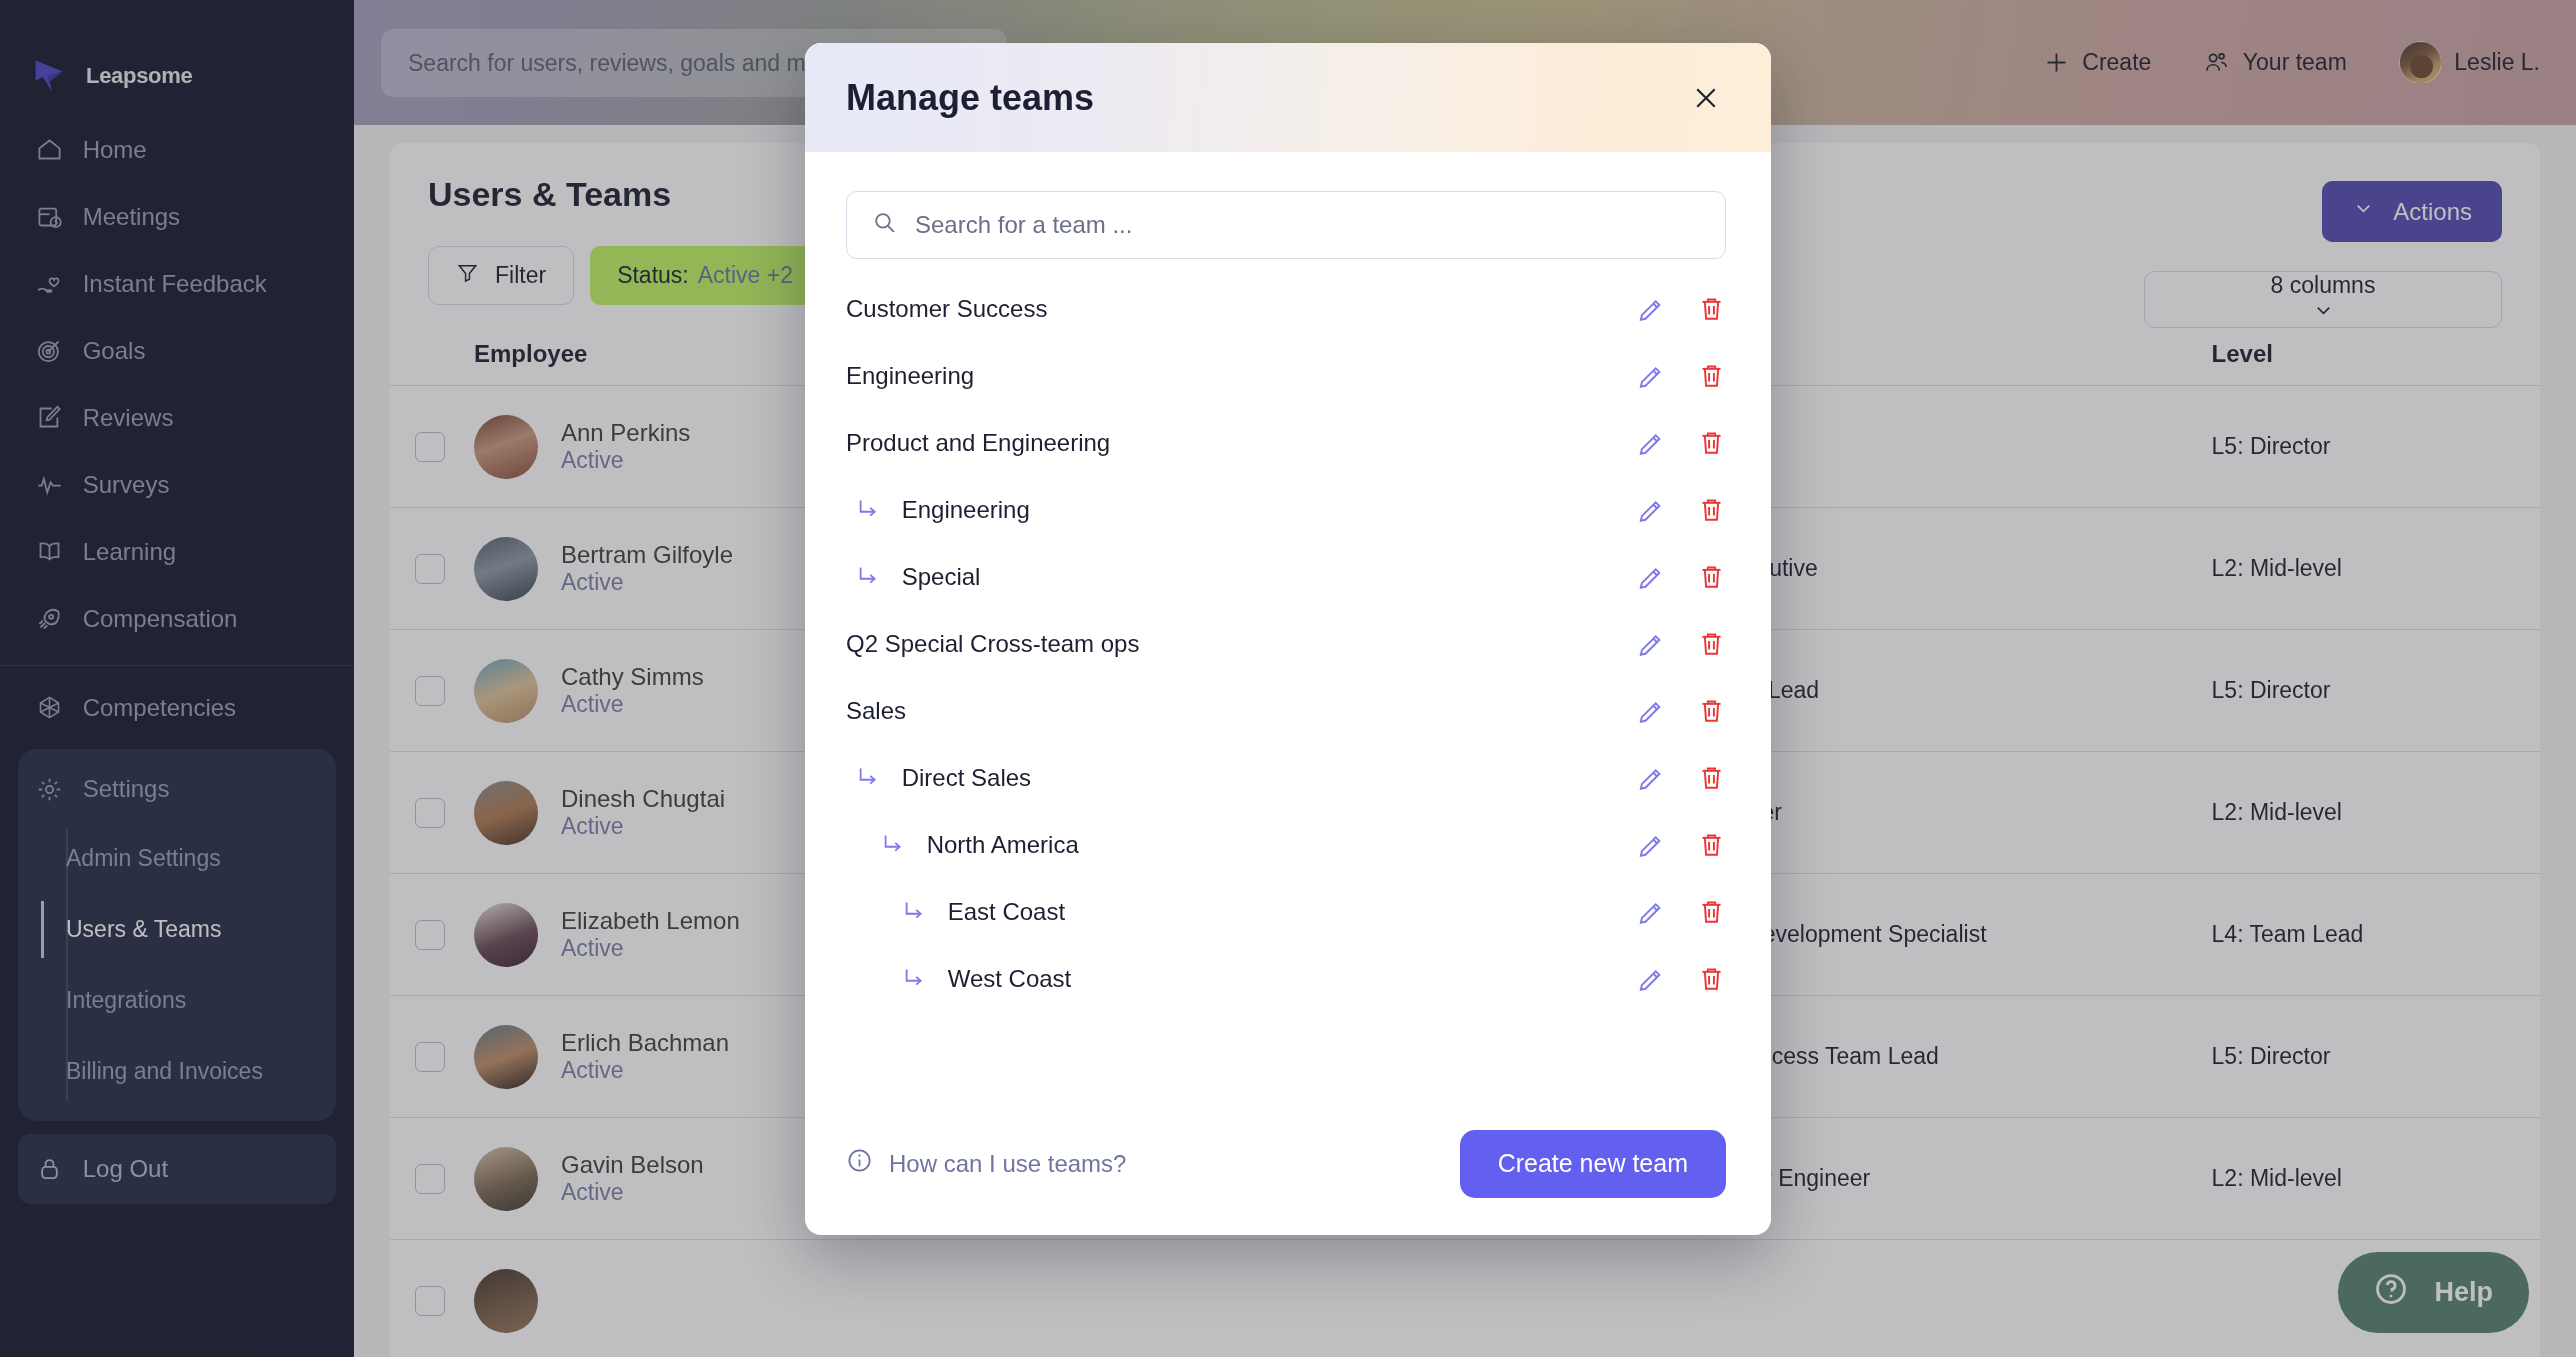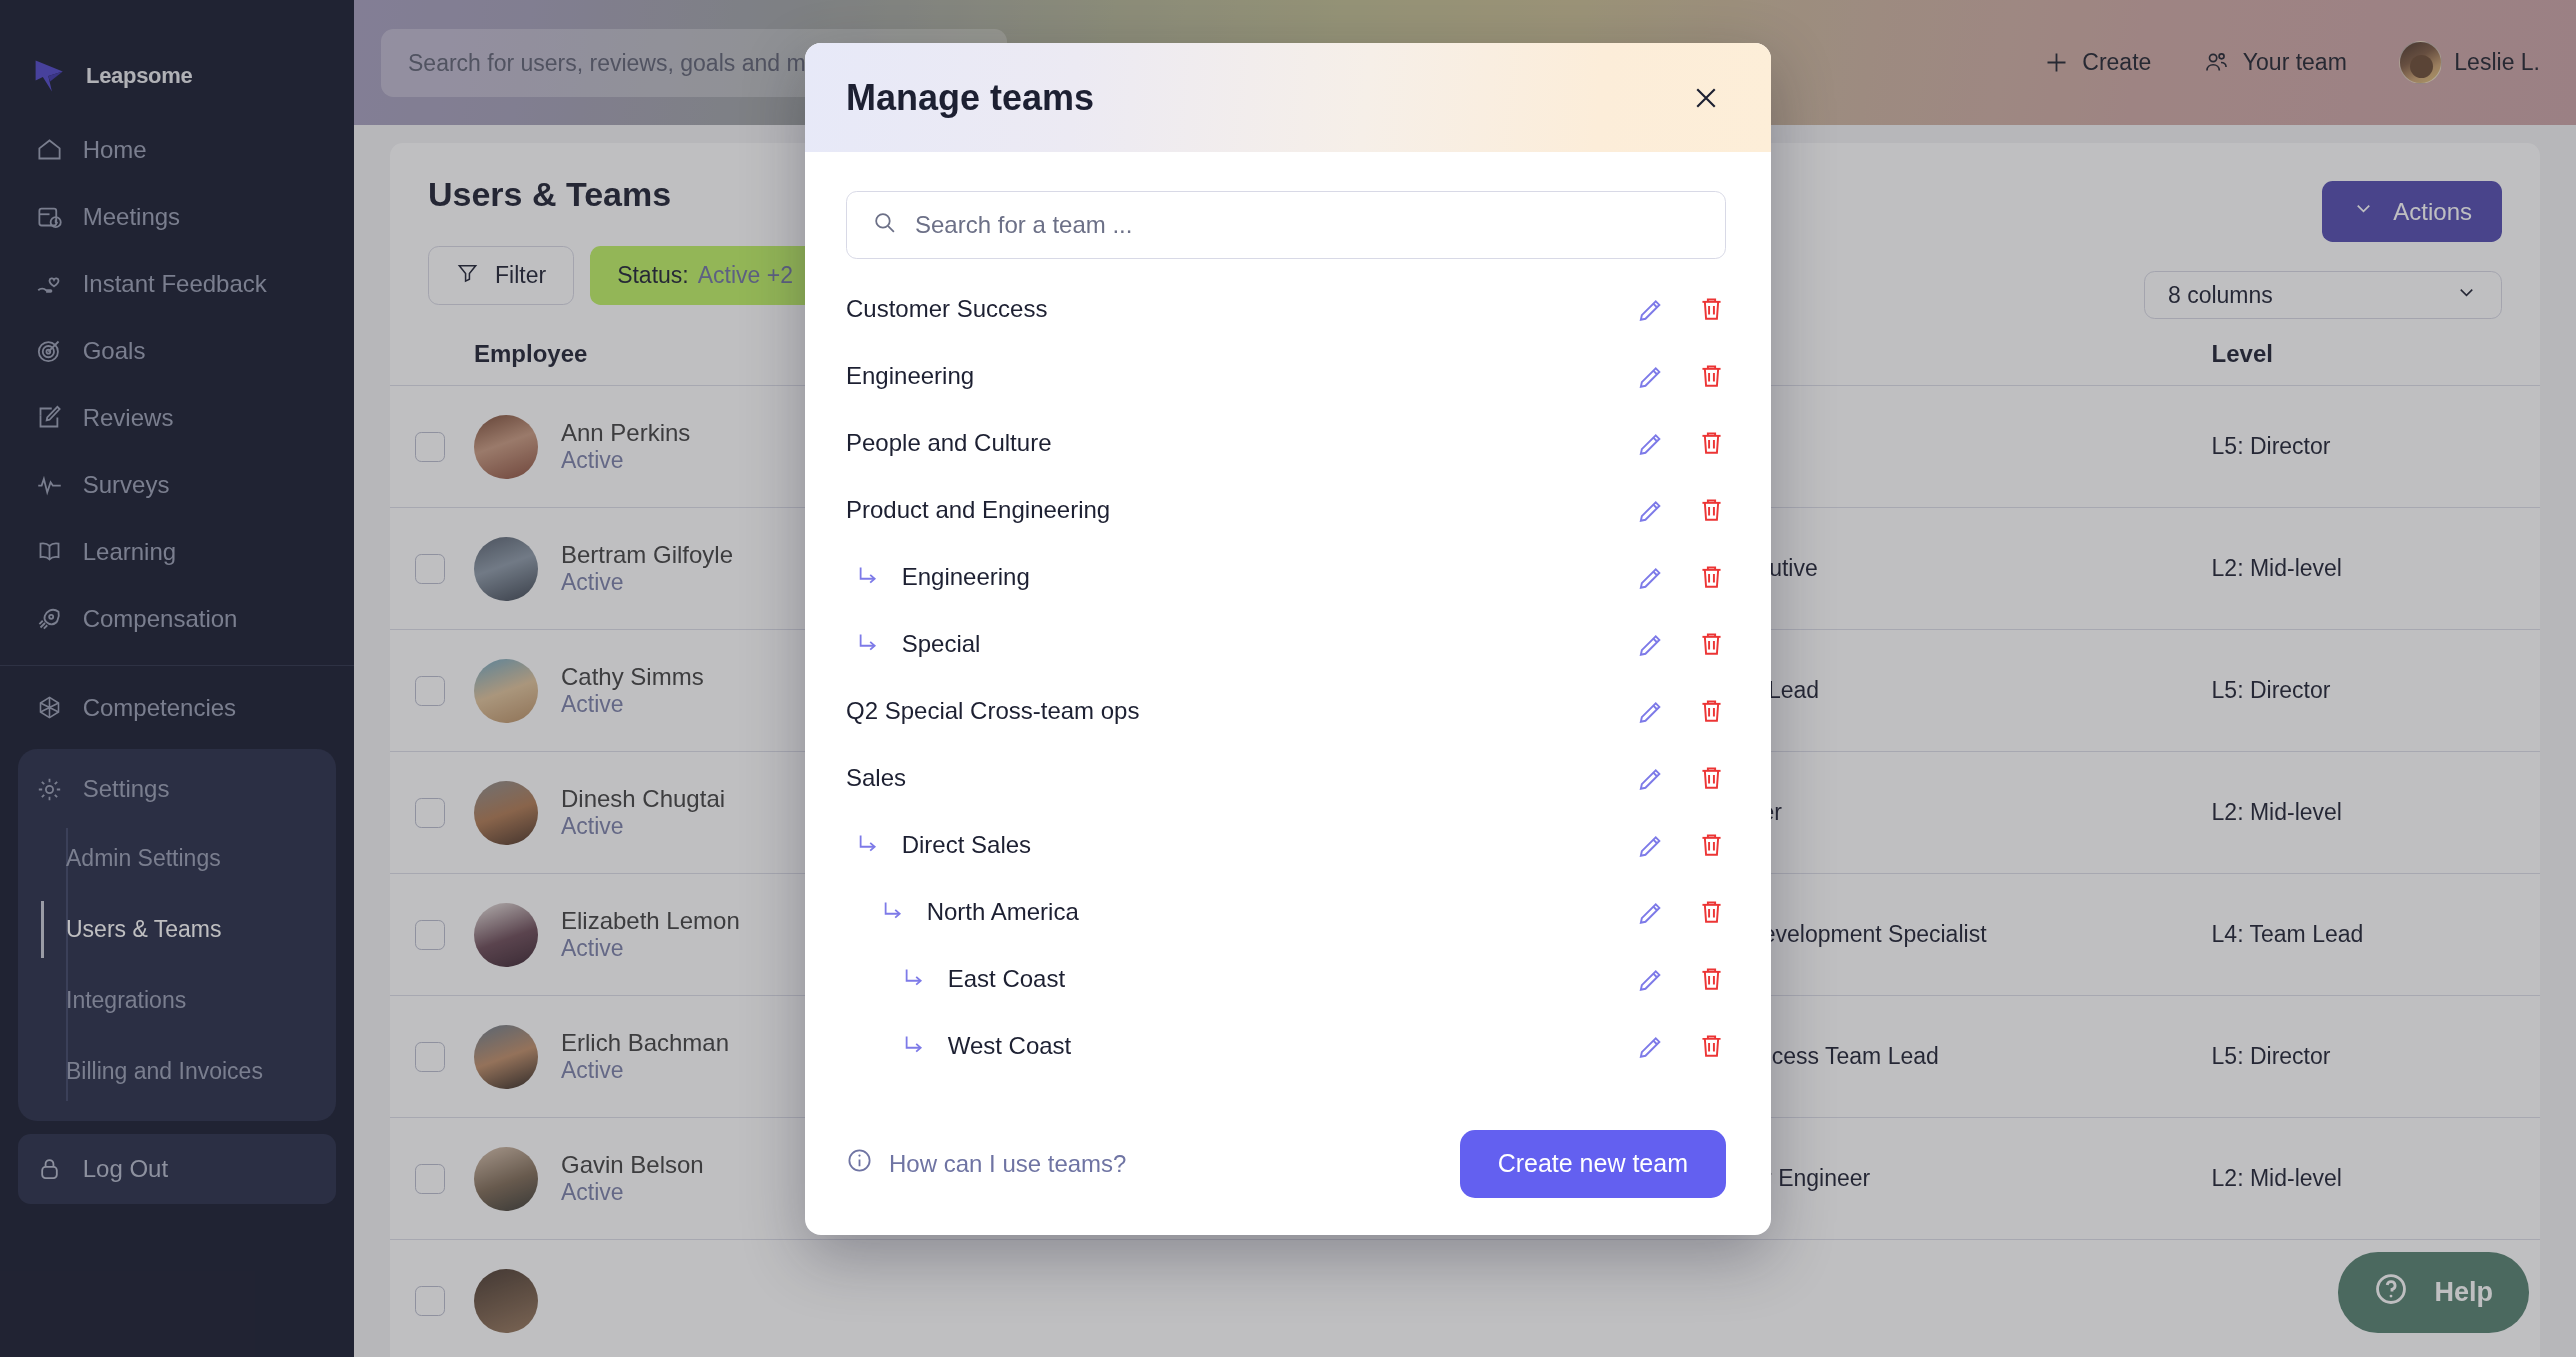--- a/index.html
+++ b/index.html
@@ -129,24 +129,24 @@
   .actions-btn {
     position: absolute; right: 38px; top: 38px;
     display: flex; align-items: center; gap: 18px;
     height: 61px; padding: 0 30px;
     background: #514bb0; border-radius: 10.7px;
     color: #ffffff; font-size: 24px; cursor: pointer;
   }
   .actions-btn svg { width: 23px; height: 23px; }
   .columns-select {
     position: absolute; right: 38px; top: 128px;
-    width: 358px; height: 48px;
+    width: 358px; height: 57px;
     border: 0.9px solid #d7d8e4; border-radius: 10.7px;
     display: flex; align-items: center; justify-content: space-between;
-    padding: 0 23px; font-size: 23px; color: #1d2032; cursor: pointer; background:#fff;
+    padding: 0 23px; font-size: 23px; color: #1d2032; cursor: pointer; background:#fff;flex-direction:column;
   }
   .columns-select svg { width: 23px; height: 23px; }
 
   
   .tbl { position: absolute; left: 0; right: 0; top: 179px; bottom: 0; }
   .tbl-head {
     display: flex; height: 64px; align-items: center;
     border-bottom: 0.9px solid #dcdde8;
   }
   .th { font-size: 24px; font-weight: bold; color: #1d2032; padding-left: 27px; }
@@ -620,39 +620,20 @@
                 <svg viewBox="0 0 24 24" fill="none" stroke="#ec3535" stroke-width="1.6">
                   <path d="M4.5 6.5h15"></path>
                   <path d="M9 6.5V4.5h6v2"></path>
                   <path d="M6.5 6.5l1 14h9l1-14"></path>
                   <path d="M10 10v7M14 10v7"></path>
                 </svg>
               </span>
           </div>
         </div>
 
-        <div class="team-row">
-          <div class="team-label">People and Culture</div>
-          <div class="row-actions">
-            <span class="ic-btn">
-                <svg viewBox="0 0 24 24" fill="none" stroke="#7d7ae8" stroke-width="1.6">
-                  <path d="M4 17.5 L15.5 6 L18.5 9 L7 20.5 L3.2 21.3 Z"></path>
-                  <path d="M13.5 8 L16.5 11"></path>
-                </svg>
-              </span>
-            <span class="ic-btn">
-                <svg viewBox="0 0 24 24" fill="none" stroke="#ec3535" stroke-width="1.6">
-                  <path d="M4.5 6.5h15"></path>
-                  <path d="M9 6.5V4.5h6v2"></path>
-                  <path d="M6.5 6.5l1 14h9l1-14"></path>
-                  <path d="M10 10v7M14 10v7"></path>
-                </svg>
-              </span>
-          </div>
-        </div>
 
         <div class="team-row">
           <div class="team-label">Product and Engineering</div>
           <div class="row-actions">
             <span class="ic-btn">
                 <svg viewBox="0 0 24 24" fill="none" stroke="#7d7ae8" stroke-width="1.6">
                   <path d="M4 17.5 L15.5 6 L18.5 9 L7 20.5 L3.2 21.3 Z"></path>
                   <path d="M13.5 8 L16.5 11"></path>
                 </svg>
               </span>

